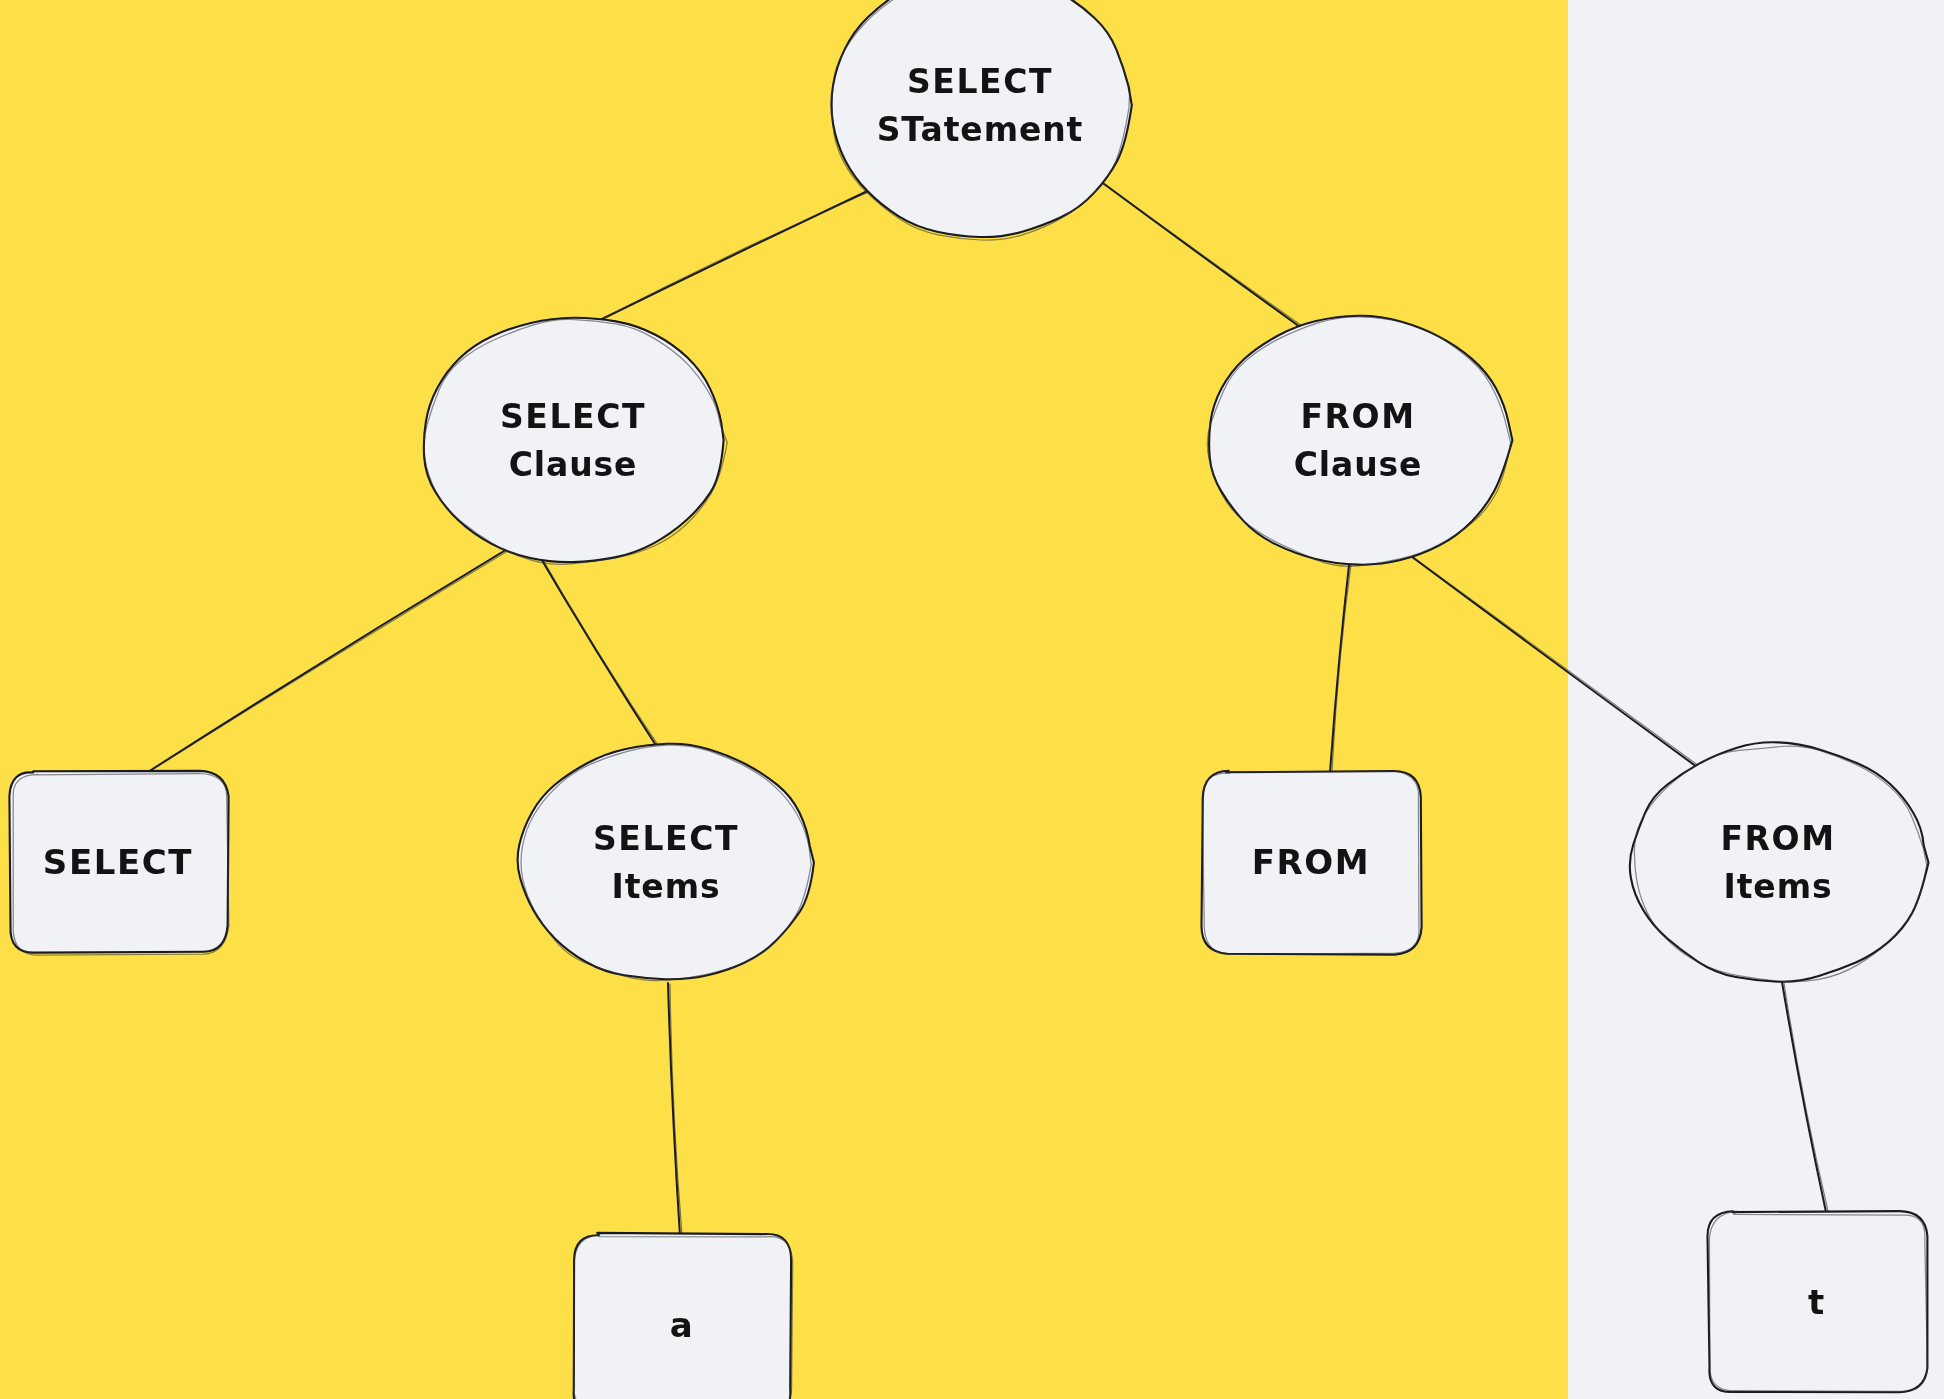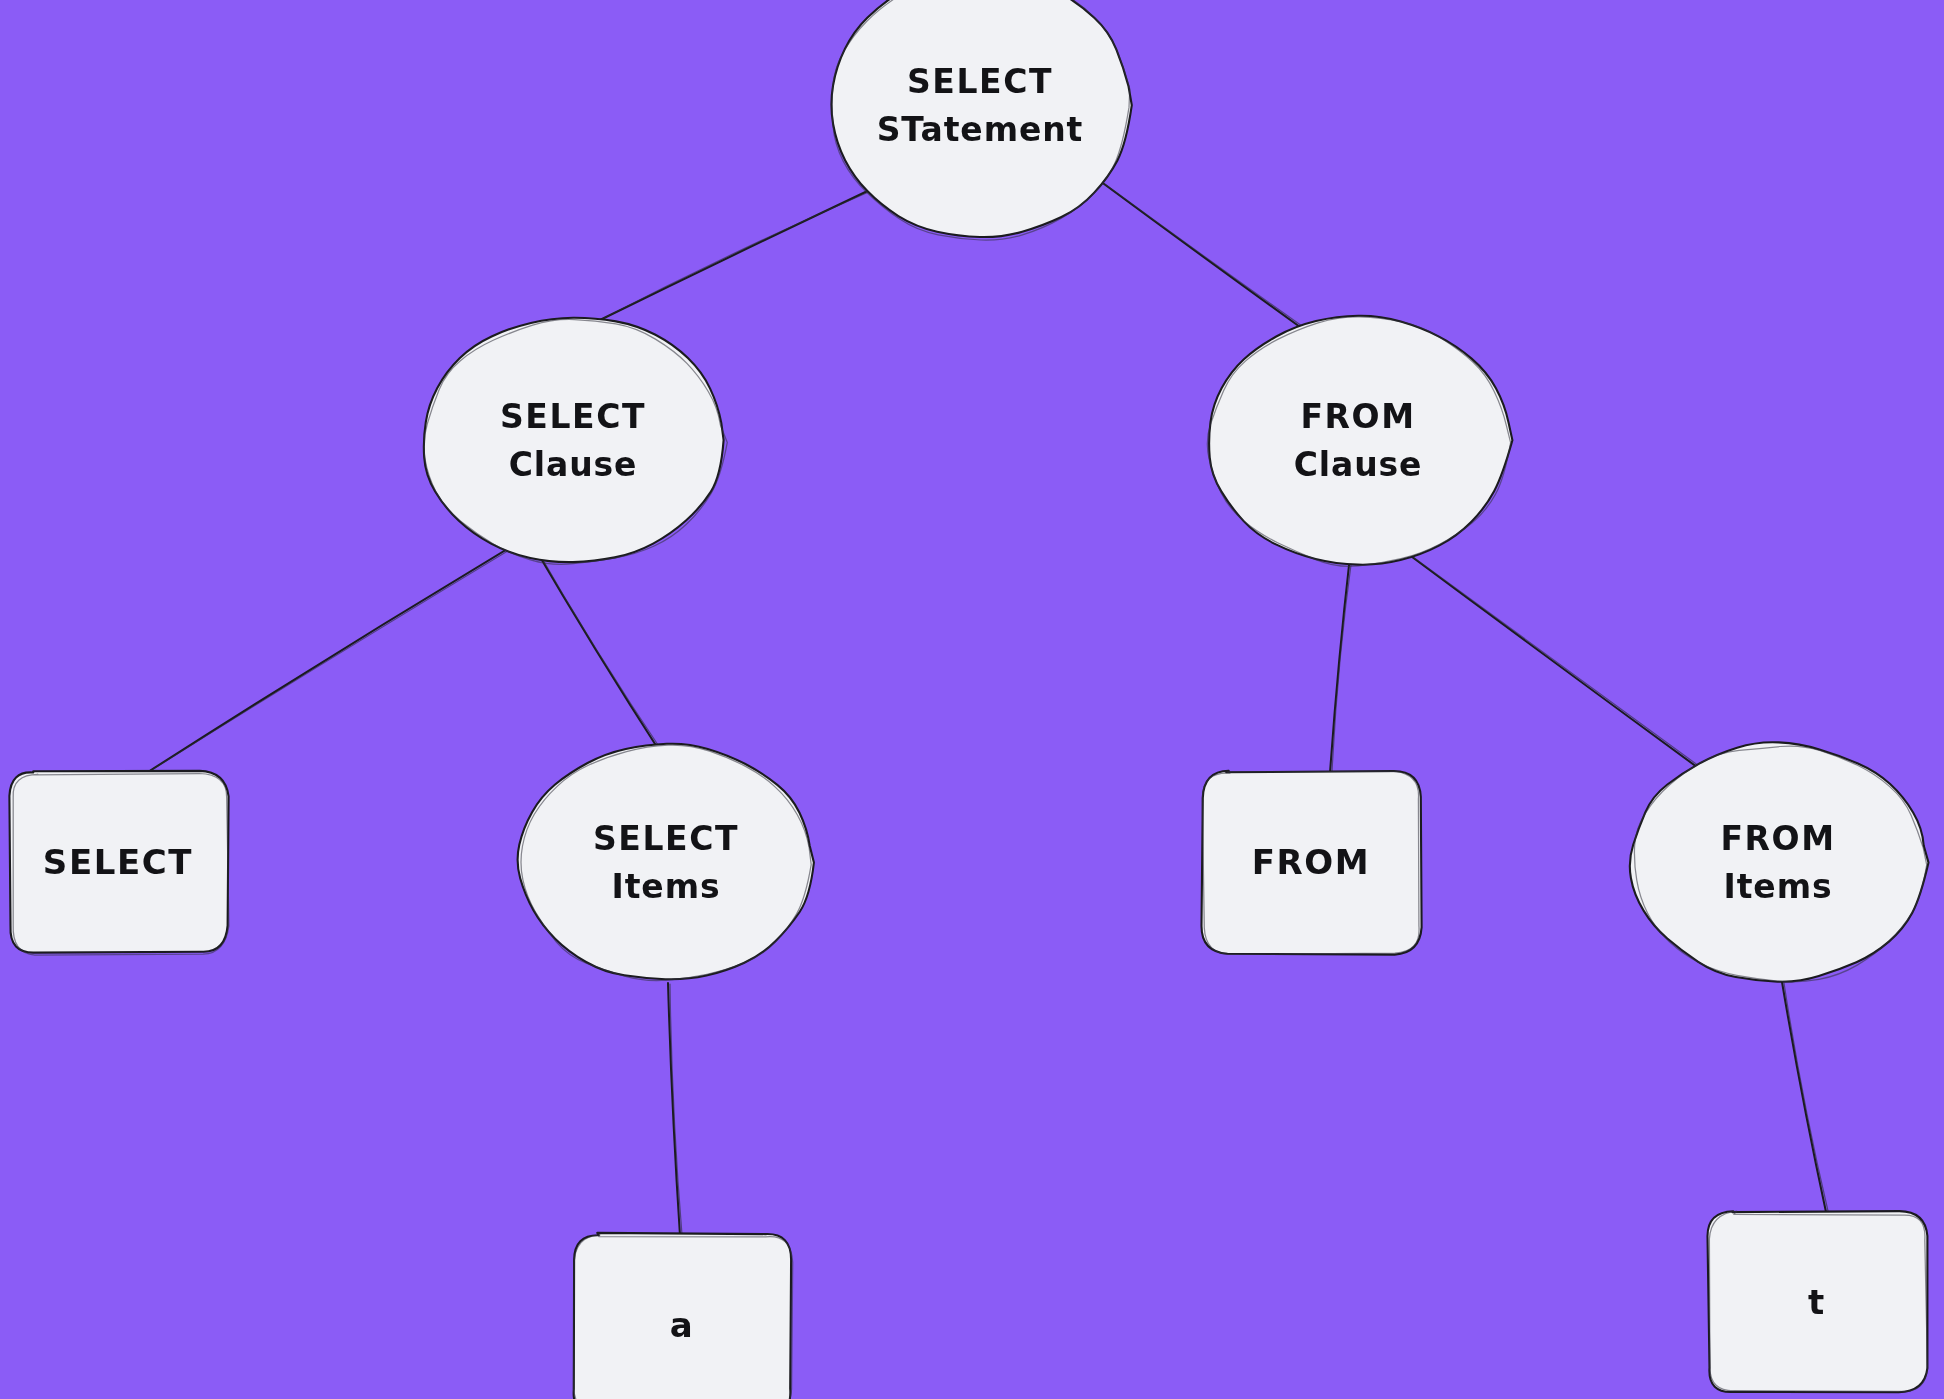--- a/index.html
+++ b/index.html
@@ -9,23 +9,23 @@
     background: #f1f2f5;
   }
   body {
     width: 1944px;
     height: 1399px;
     overflow: hidden;
     font-family: "DejaVu Sans", sans-serif;
   }
   #diagram-canvas {
     position: relative;
-    width: 1944px;
+    width: 1568px;
     height: 1399px;
-    background: #8b5cf6;
+    background: #fde047;
     text-align: right;
   }
   svg#tree-svg {
     position: absolute;
     top: 0;
     left: 0;
     width: 1944px;
     height: 1399px;
   }
   .node-shape {

